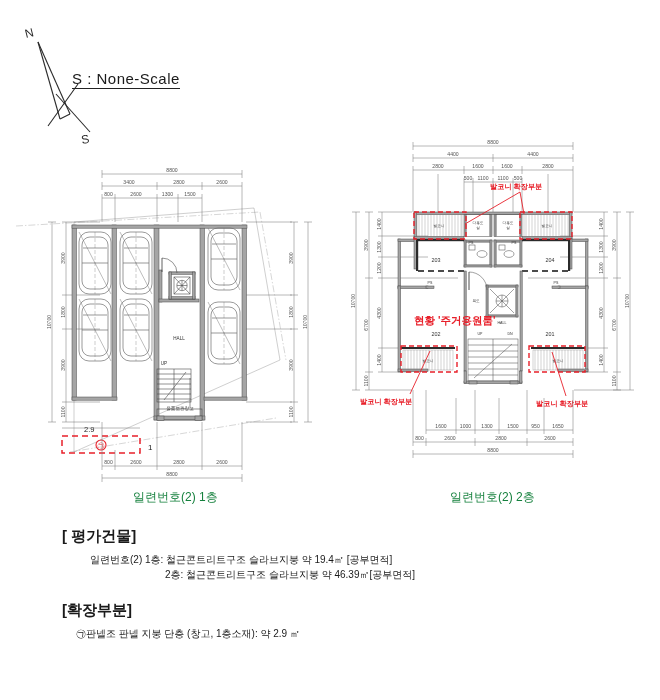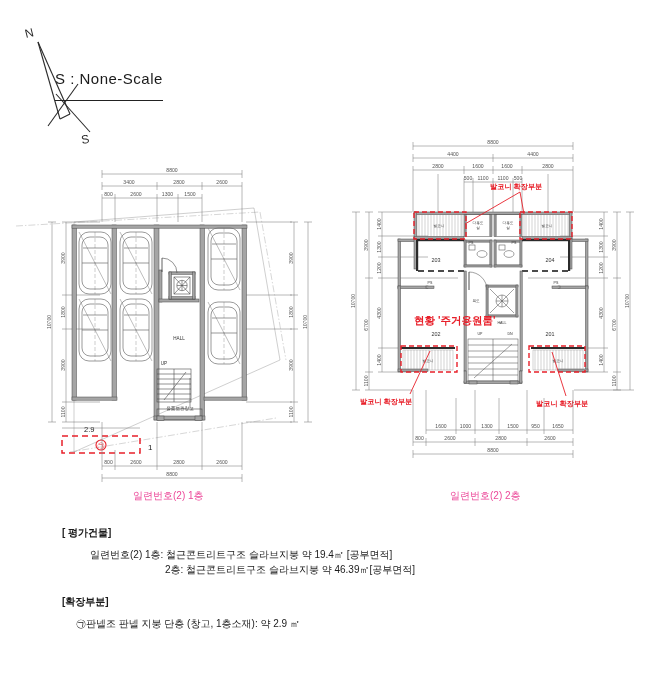--- a/index.html
+++ b/index.html
@@ -5,35 +5,35 @@
   html,body{margin:0;padding:0;background:#ffffff;}
   body{
     width:660px;height:700px;position:relative;overflow:hidden;
     font-family:"Liberation Sans","DejaVu Sans",sans-serif;
     color:#1a1a1a;
   }
   .abs{position:absolute;}
   
   #compass{left:8px;top:22px;width:240px;height:130px;}
   #scale-label{
-    left:55px;top:70px;font-size:15px;letter-spacing:.5px;
-    border-bottom:1.4px solid #222;padding-bottom:13px;white-space:nowrap;
+    left:72px;top:70px;font-size:15px;letter-spacing:.5px;
+    border-bottom:1.4px solid #222;padding-bottom:1px;white-space:nowrap;
   }
   
   .plan{position:absolute;}
   #plan-left{left:14px;top:160px;width:320px;height:330px;}
   #plan-right{left:338px;top:132px;width:320px;height:345px;}
   .plan svg{display:block;}
   
-  .caption{font-size:10px;color:#ec4899;white-space:nowrap;}
+  .caption{font-size:12px;color:#15803d;white-space:nowrap;}
   #cap-left{left:133px;top:489px;}
   #cap-right{left:450px;top:489px;}
   
   #notes{left:62px;top:528px;width:560px;font-size:12.5px;line-height:1.0;}
-  .sec-title{font-weight:bold;font-size:10px;margin:0 0 12px 0;}
+  .sec-title{font-weight:bold;font-size:15px;margin:0 0 12px 0;}
   .note-line{font-size:10px;margin:0 0 5px 0;white-space:nowrap;}
   .indent1{padding-left:28px;}
   .indent2{padding-left:103px;}
   .indent3{padding-left:14px;}
   .gap{height:17px;}
 </style>
 </head>
 <body>
 
 <div class="abs" id="compass">

